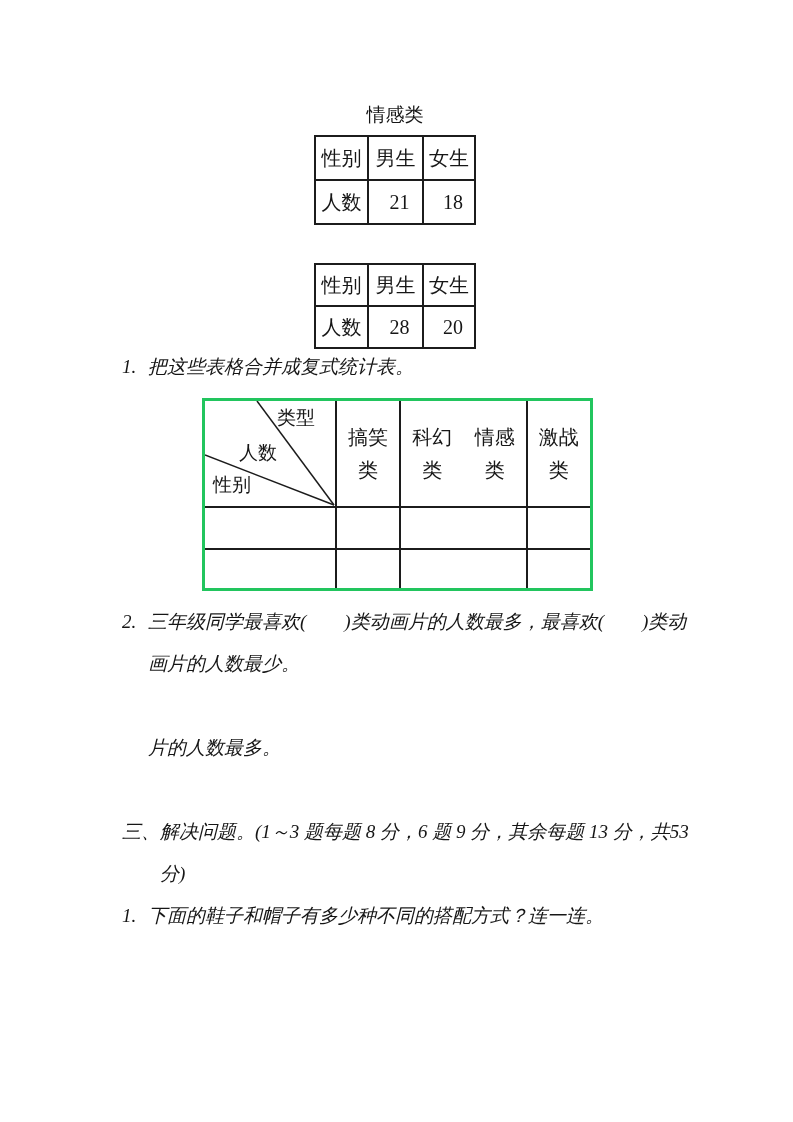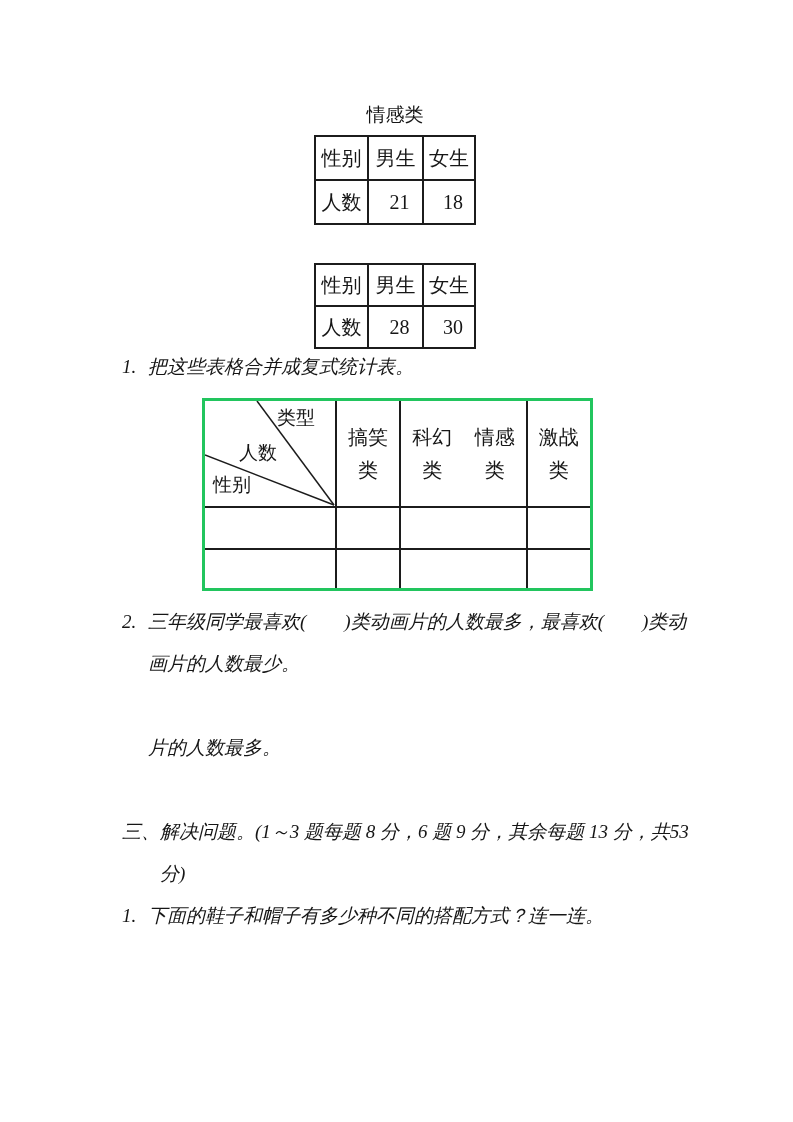--- a/index.html
+++ b/index.html
@@ -98,21 +98,21 @@
       </colgroup>
     <tbody>
         <tr style="height:42px">
       <td>性别</td>
       <td>男生</td>
       <td>女生</td>
     </tr>
     <tr style="height:42px">
       <td>人数</td>
       <td class="numcell">28</td>
-      <td class="numcell">30</td>
+      <td class="numcell">20</td>
     </tr>
   </tbody>
     </table>
 
   <div class="line" style="top:354px"><span class="qnum">1.</span><span>把这些表格合并成复式统计表。</span></div>
 
   <table class="merge">
     <colgroup>
         <col style="width:130px">
         <col style="width:64px">

